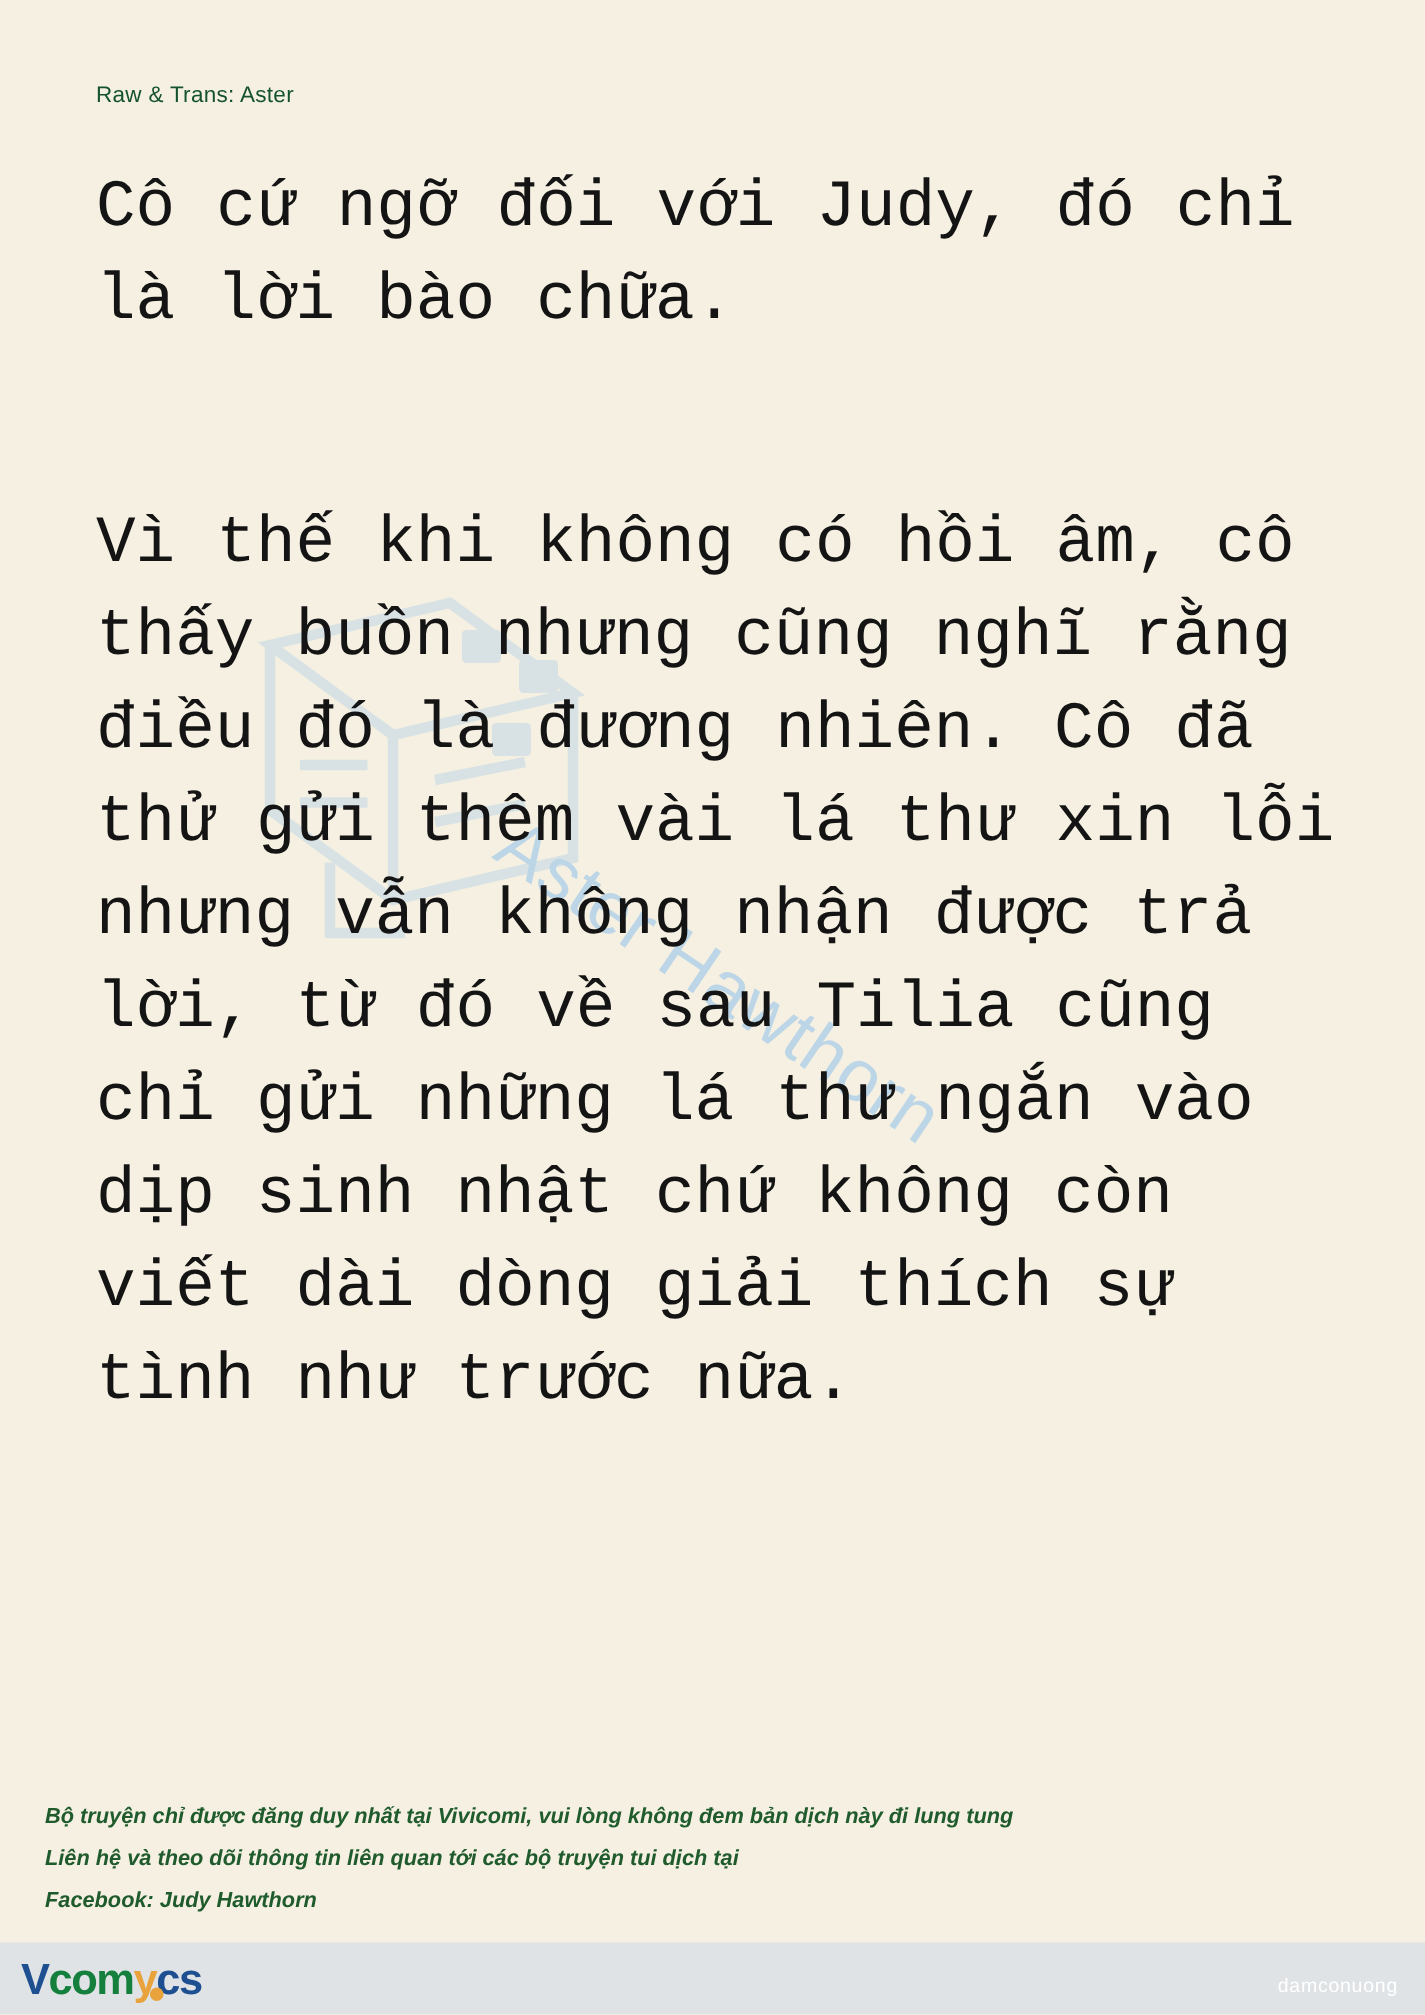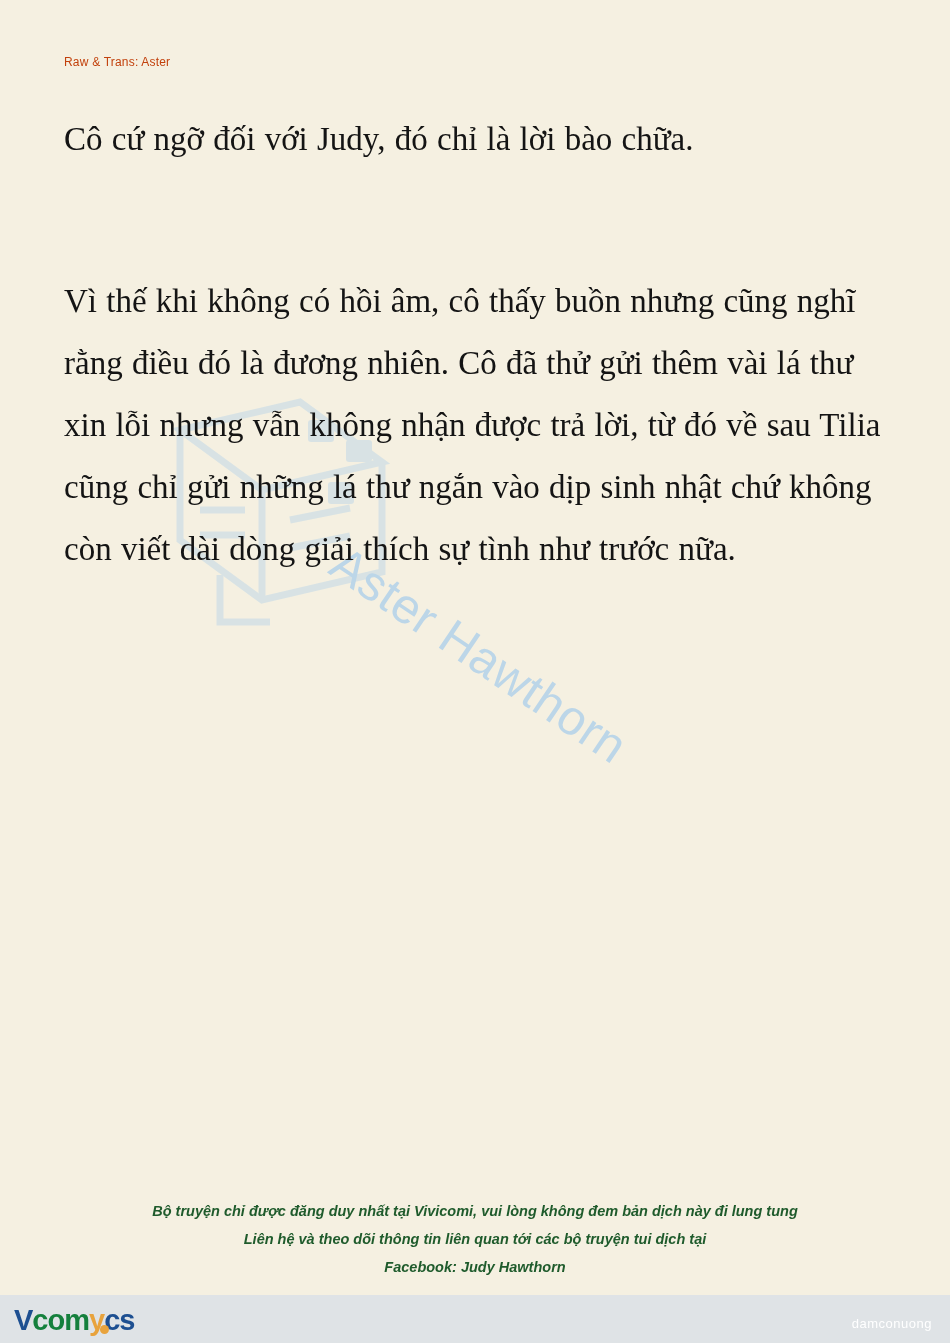--- a/index.html
+++ b/index.html
@@ -19,35 +19,35 @@
     position: absolute;
     inset: 0;
     background: #f5f0e1;
   }
 
   .header-credit {
     position: absolute;
     top: 55px;
     left: 64px;
     font-family: "Liberation Sans", sans-serif;
-    font-size: 12px;
-    color: #c2410c;
+    font-size: 15px;
+    color: #14532d;
     letter-spacing: 0.2px;
   }
 
   .content {
     position: absolute;
     top: 108px;
     left: 64px;
     right: 58px;
   }
 
   .para {
-    font-family: Liberation Serif, serif;
-    font-size: 33px;
+    font-family: Liberation Mono, monospace;
+    font-size: 44px;
     line-height: 62px;
     color: #141414;
     margin: 0 0 56px 0;
     word-spacing: 1px;
   }
   .para.first { margin-bottom: 100px; }
   .para.second { margin-bottom: 88px; }
 
   
   .wm-art {
@@ -71,21 +71,20 @@
     white-space: nowrap;
     pointer-events: none;
     letter-spacing: 0.5px;
   }
 
   .footer-notes {
     position: absolute;
     left: 0;
     right: 0;
     bottom: 62px;
-    text-align: center;
     font-family: "Liberation Sans", sans-serif;
     font-size: 14.5px;
     font-weight: bold;
     font-style: italic;
     color: #1f5b2c;
     line-height: 28px;
   }
   .footer-notes div { padding: 0 30px; }
 
   .bottom-bar {

